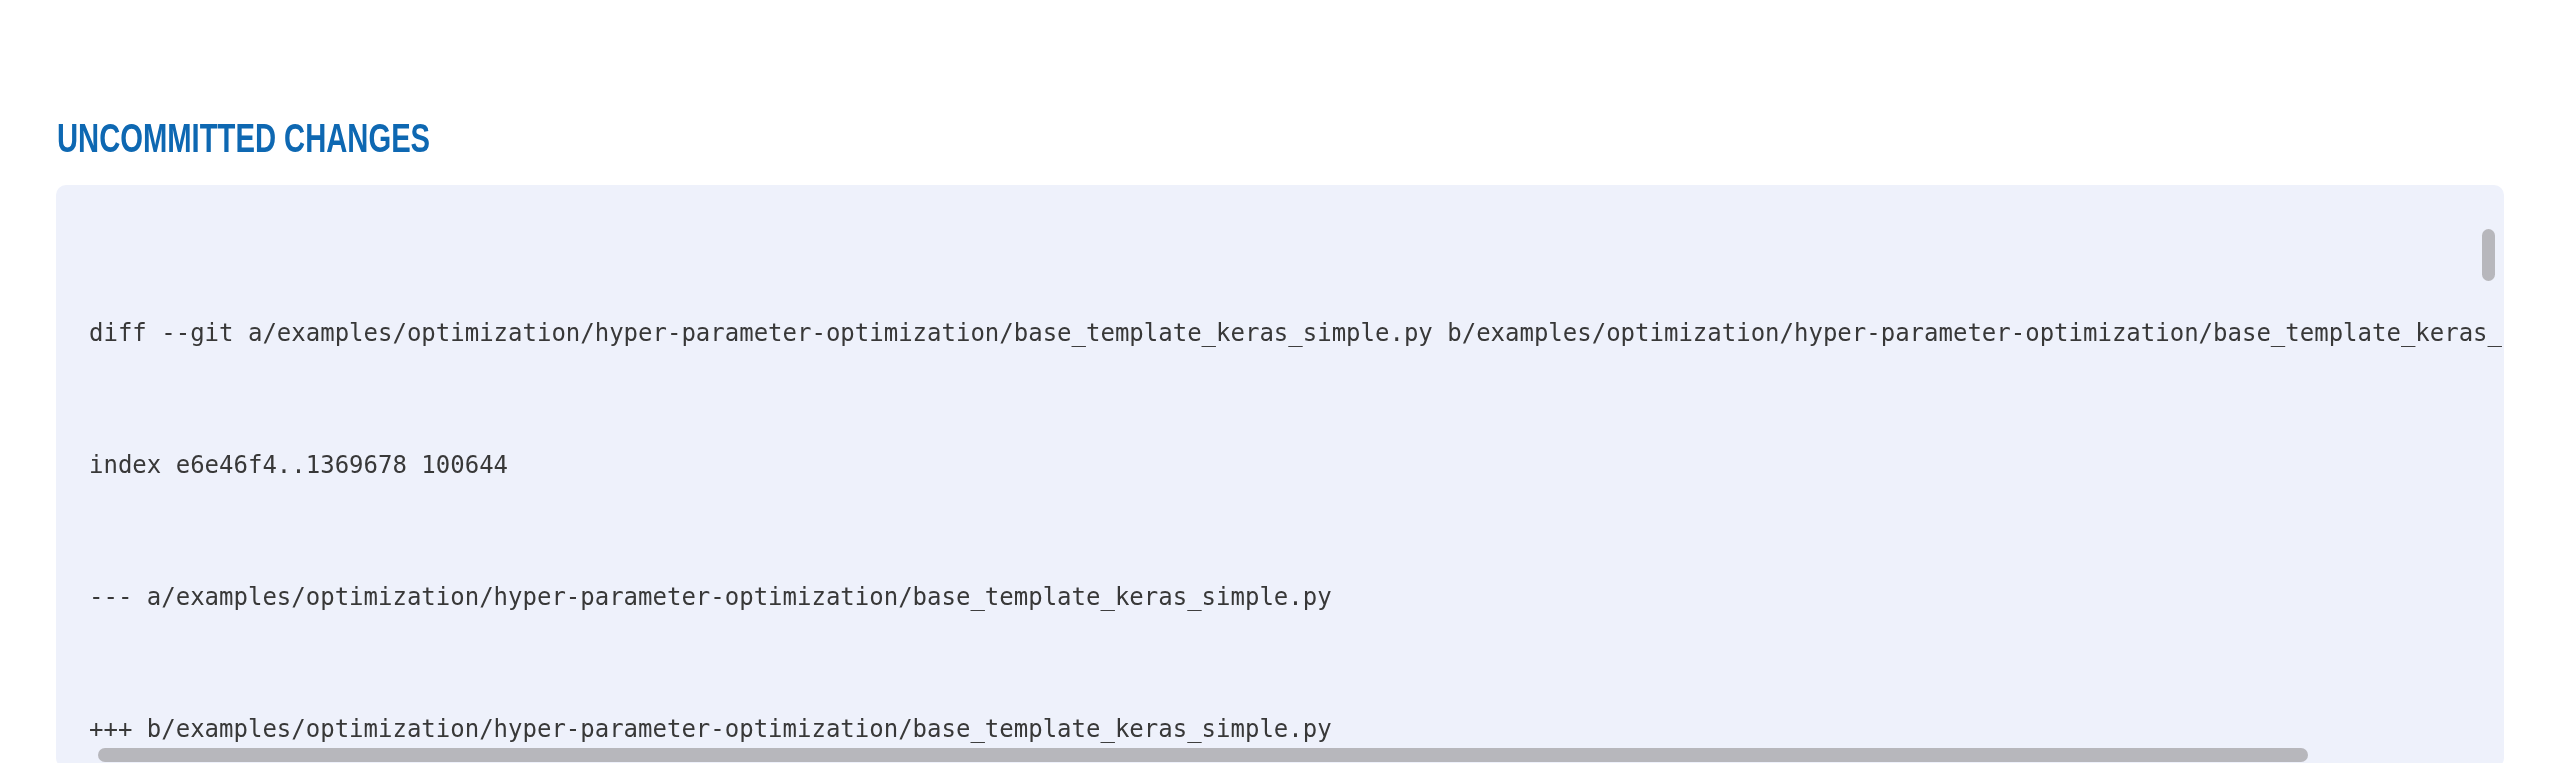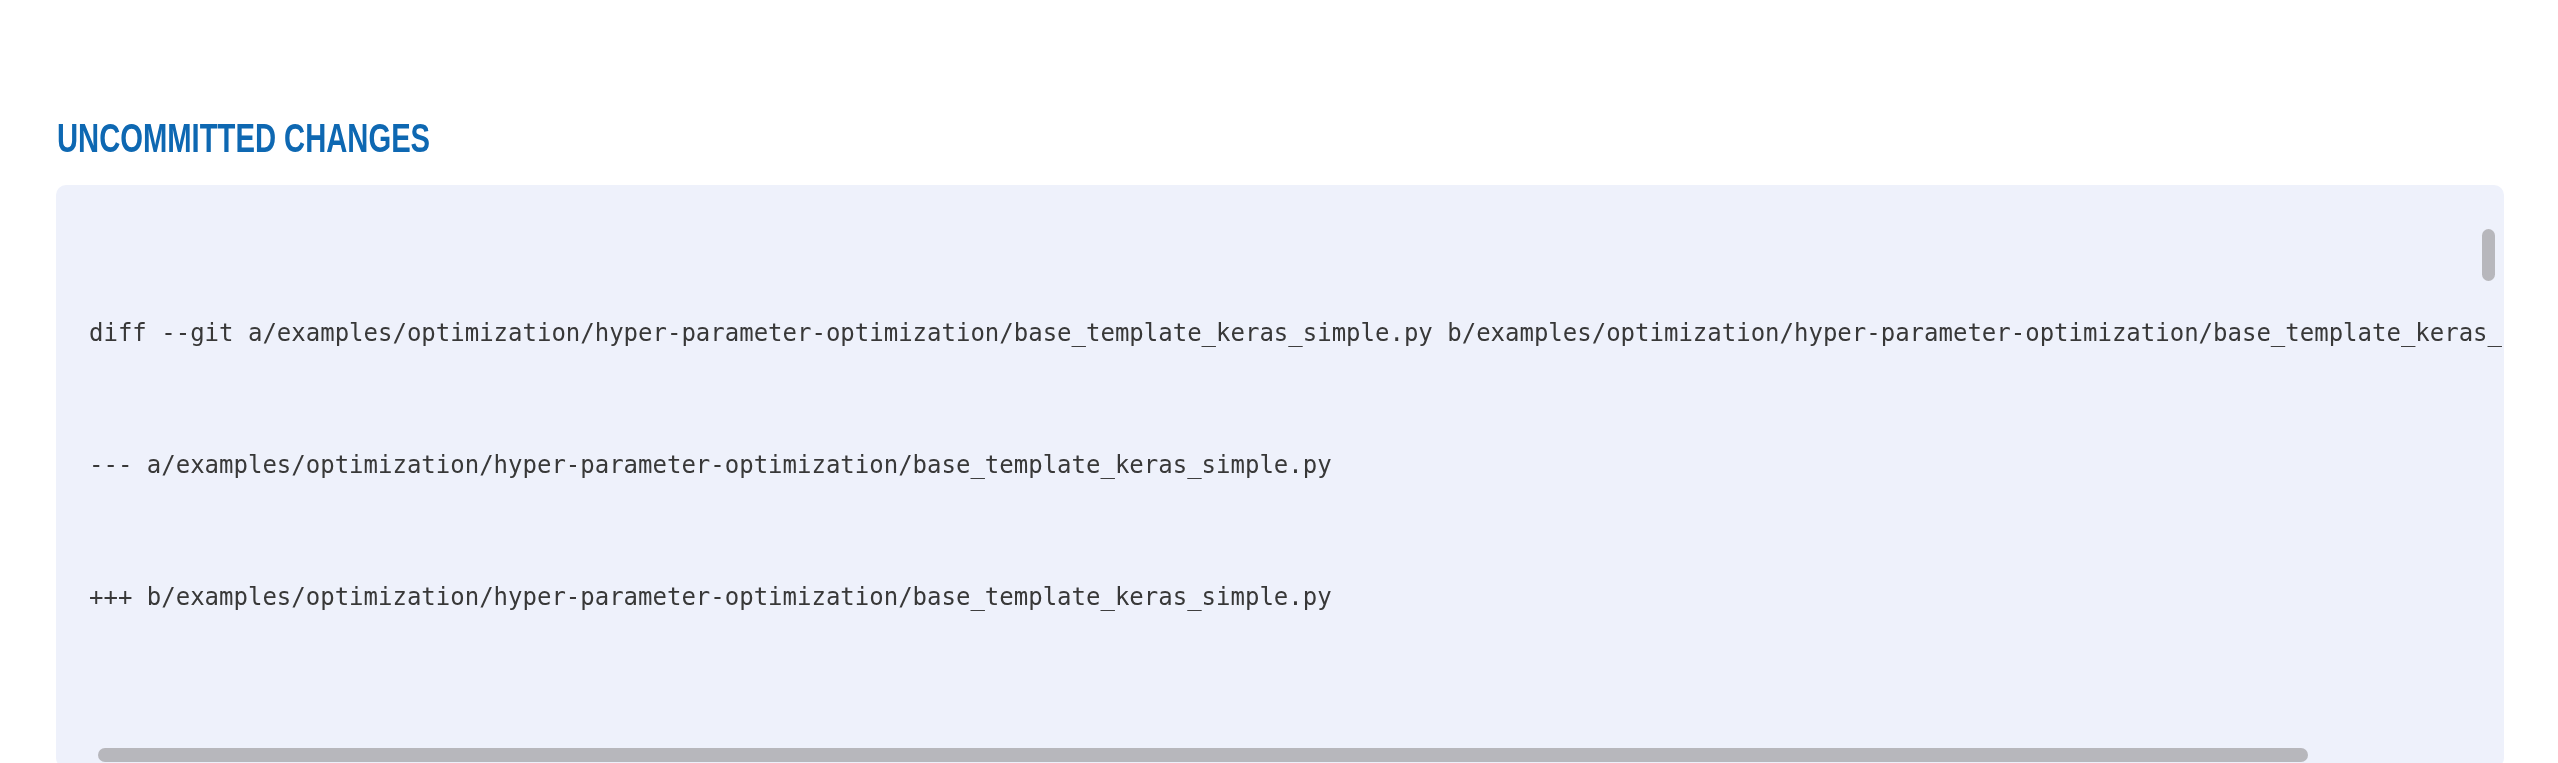--- a/index.html
+++ b/index.html
@@ -76,20 +76,21 @@
 <body>
 
 <div class="screen">
 
   <div class="section-title">UNCOMMITTED CHANGES</div>
 
   <div class="code-panel">
 
     <div class="code-content">
       <div class="code-line">diff --git a/examples/optimization/hyper-parameter-optimization/base_template_keras_simple.py b/examples/optimization/hyper-parameter-optimization/base_template_keras_simple.py</div>
+      <div class="code-line">index e6e46f4..1369678 100644</div>
       <div class="code-line">--- a/examples/optimization/hyper-parameter-optimization/base_template_keras_simple.py</div>
       <div class="code-line">+++ b/examples/optimization/hyper-parameter-optimization/base_template_keras_simple.py</div>
       
       
       
       
       
       
       
       

